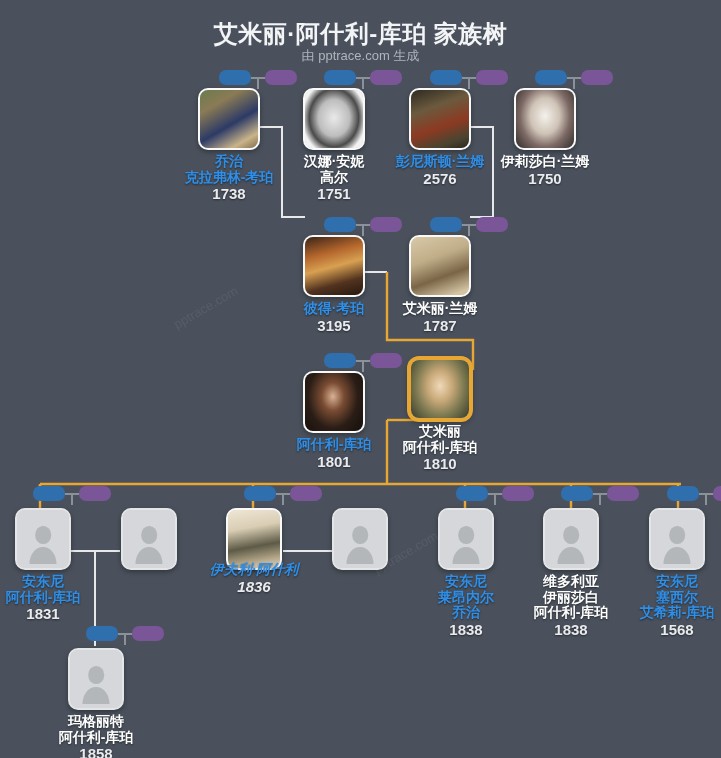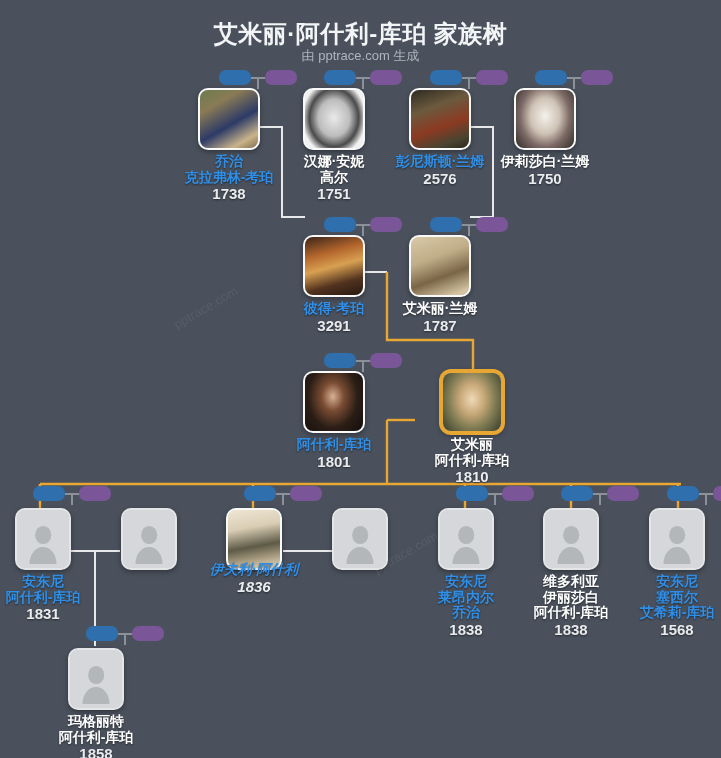--- a/index.html
+++ b/index.html
@@ -170,42 +170,42 @@
           <span class="nm female">伊莉莎白·兰姆</span>
           <span class="yr">1750</span>
         </div>
       </div>
       <div class="node" style="left: 303px; top: 235px; width: 62px;">
         <div class="frame" style="width:62px;height:62px;">
           <div class="pic" style="height:62px;background:linear-gradient(165deg,#3a2419 0%,#b4662c 28%,#d8a052 48%,#52331f 72%,#1d120c 100%);"></div>
         </div>
         <div class="label" style="top:66px;">
           <span class="nm male">彼得·考珀</span>
-          <span class="yr">3291</span>
+          <span class="yr">3195</span>
         </div>
       </div>
       <div class="node" style="left: 409px; top: 235px; width: 62px;">
         <div class="frame" style="width:62px;height:62px;">
           <div class="pic" style="height:62px;background:linear-gradient(160deg,#d9c9a8 0%,#c0ad88 35%,#7a6647 62%,#d4c4a2 88%);"></div>
         </div>
         <div class="label" style="top:66px;">
           <span class="nm female">艾米丽·兰姆</span>
           <span class="yr">1787</span>
         </div>
       </div>
       <div class="node" style="left: 303px; top: 371px; width: 62px;">
         <div class="frame" style="width:62px;height:62px;">
           <div class="pic" style="height:62px;background:radial-gradient(ellipse at 48% 38%,#d8b193 0%,#7a4c33 26%,#2a1d16 58%,#120d0a 100%);"></div>
         </div>
         <div class="label" style="top:66px;">
           <span class="nm male">阿什利-库珀</span>
           <span class="yr">1801</span>
         </div>
       </div>
-      <div class="node" style="left: 409px; top: 371px; width: 62px; margin-left: 32px;">
+      <div class="node" style="left: 409px; top: 358px; width: 62px;">
         <div class="frame focus" style="width:62px;height:62px;">
           <div class="pic" style="height:62px;background:radial-gradient(ellipse at 50% 42%,#f0d9b8 0%,#c8a878 30%,#7e7a52 58%,#3f4430 90%);"></div>
         </div>
         <div class="label" style="top:66px;">
           <span class="nm female">艾米丽</span>
           <span class="nm female">阿什利-库珀</span>
           <span class="yr">1810</span>
         </div>
       </div>
       <div class="node" style="left: 15px; top: 508px; width: 56px;">

